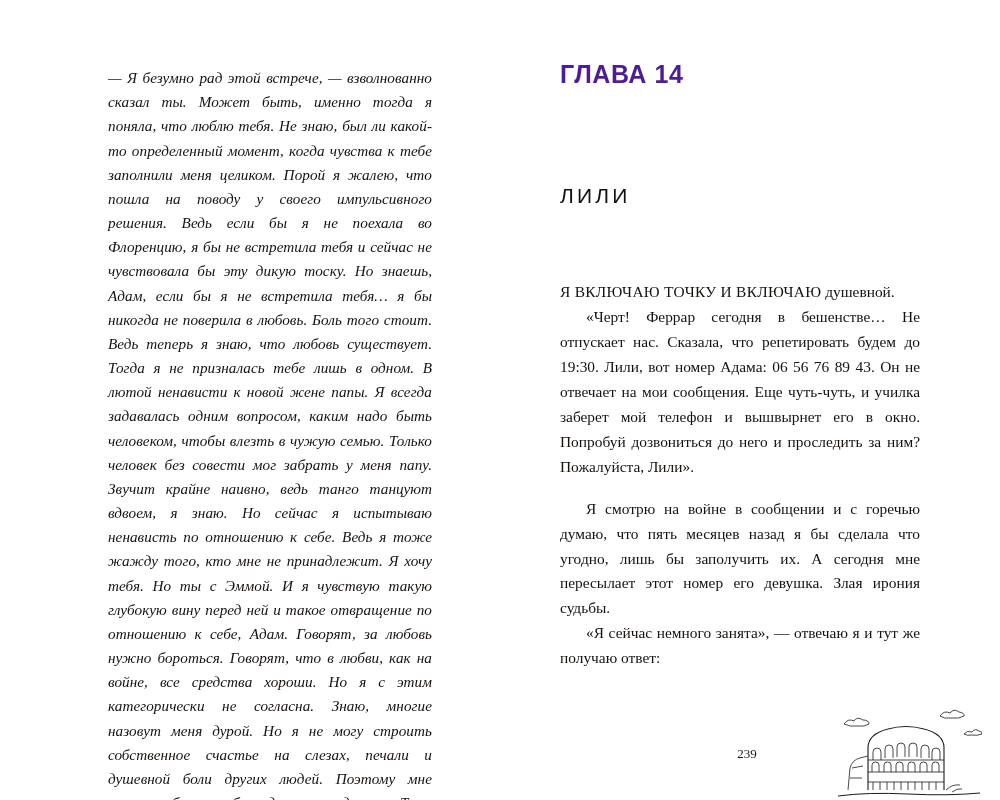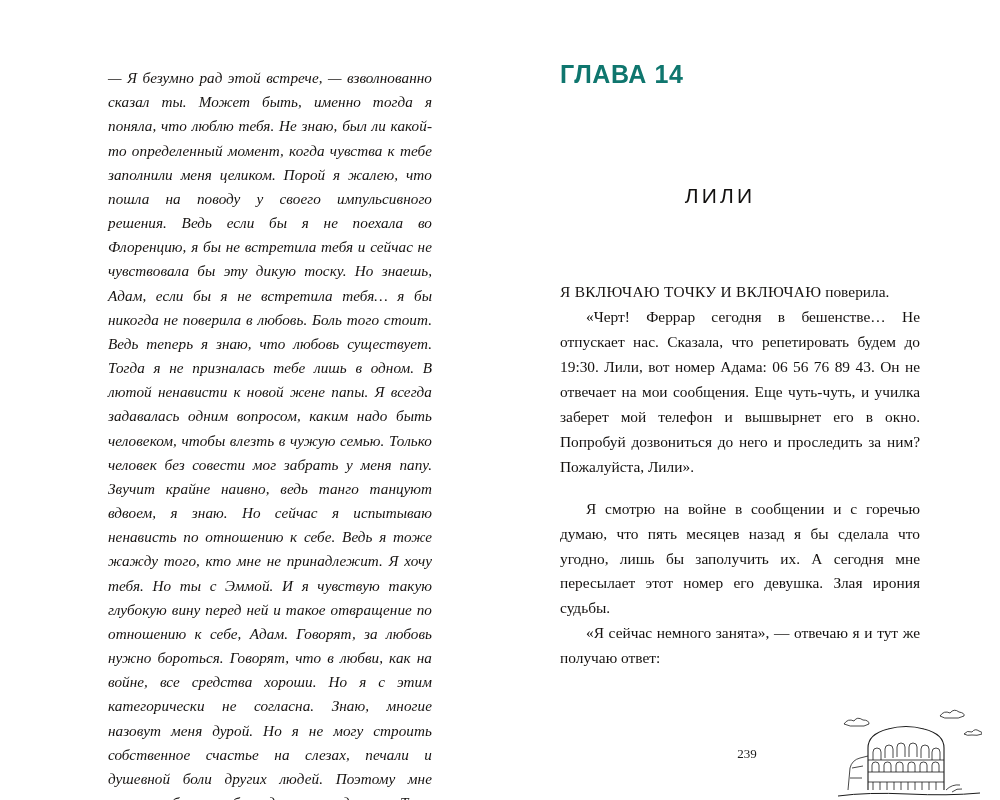--- a/index.html
+++ b/index.html
@@ -46,27 +46,26 @@
     letter-spacing: 0.05px;
   }
 
   
   .chapter-title {
     font-family: "Liberation Sans", sans-serif;
     font-weight: bold;
     font-size: 25px;
     letter-spacing: 0.6px;
     margin: 0 0 0 0;
-    color: #0f766e;
+    color: #4c1d95;
   }
   .pov-name {
     font-family: "Liberation Sans", sans-serif;
     font-size: 21px;
     letter-spacing: 3.2px;
-    text-align: center;
     margin: 95px 0 0 0;
     color: #131110;
     padding-right: 40px;
   }
   .body-text {
     font-size: 15.4px;
     line-height: 1.62;
     text-align: justify;
     margin: 0;
   }
@@ -123,21 +122,21 @@
   <div class="page page-left">
     <div class="letter">— Я безумно рад этой встрече, — взволнованно сказал ты. Может быть, именно тогда я поняла, что люблю тебя. Не знаю, был ли какой-то определенный момент, когда чувства к тебе заполнили меня целиком. Порой я жалею, что пошла на поводу у своего импульсивного решения. Ведь если бы я не поехала во Флоренцию, я бы не встретила тебя и сейчас не чувствовала бы эту дикую тоску. Но знаешь, Адам, если бы я не встретила тебя… я бы никогда не поверила в любовь. Боль того стоит. Ведь теперь я знаю, что любовь существует. Тогда я не призналась тебе лишь в одном. В лютой ненависти к новой жене папы. Я всегда задавалась одним вопросом, каким надо быть человеком, чтобы влезть в чужую семью. Только человек без совести мог забрать у меня папу. Звучит крайне наивно, ведь танго танцуют вдвоем, я знаю. Но сейчас я испытываю ненависть по отношению к себе. Ведь я тоже жажду того, кто мне не принадлежит. Я хочу тебя. Но ты с Эммой. И я чувствую такую глубокую вину перед ней и такое отвращение по отношению к себе, Адам. Говорят, за любовь нужно бороться. Говорят, что в любви, как на войне, все средства хороши. Но я с этим категорически не согласна. Знаю, многие назовут меня дурой. Но я не могу строить собственное счастье на слезах, печали и душевной боли других людей. Поэтому мне нужно забыть тебя и двигаться дальше. Ты с Эммой, а я сама по себе.</div>
   </div>
 
   <div class="page page-right">
     <h1 class="chapter-title">ГЛАВА 14</h1>
 
     <div class="pov-name">ЛИЛИ</div>
 
     <div class="right-body-wrap body-text">
-      <p class="noindent"><span class="smallcaps">Я ВКЛЮЧАЮ ТОЧКУ И ВКЛЮЧАЮ</span><span> поверила.</span></p>
+      <p class="noindent"><span class="smallcaps">Я ВКЛЮЧАЮ ТОЧКУ И ВКЛЮЧАЮ</span><span> душевной.</span></p>
       <p>«Черт! Феррар сегодня в бешенстве… Не отпускает нас. Сказала, что репетировать будем до 19:30. Лили, вот номер Адама: 06 56 76 89 43. Он не отвечает на мои сообщения. Еще чуть-чуть, и училка заберет мой телефон и вышвырнет его в окно. Попробуй дозвониться до него и проследить за ним? Пожалуйста, Лили».</p>
       <p class="gap">Я смотрю на войне в сообщении и с горечью думаю, что пять месяцев назад я бы сделала что угодно, лишь бы заполучить их. А сегодня мне пересылает этот номер его девушка. Злая ирония судьбы.</p>
       <p>«Я сейчас немного занята», — отвечаю я и тут же получаю ответ:</p>
     </div>
 
     <div class="folio">239</div>
 
     <svg class="deco" viewBox="0 0 150 92">
       <g stroke="#1b1b1b" stroke-width="0.8" fill="none">
 

